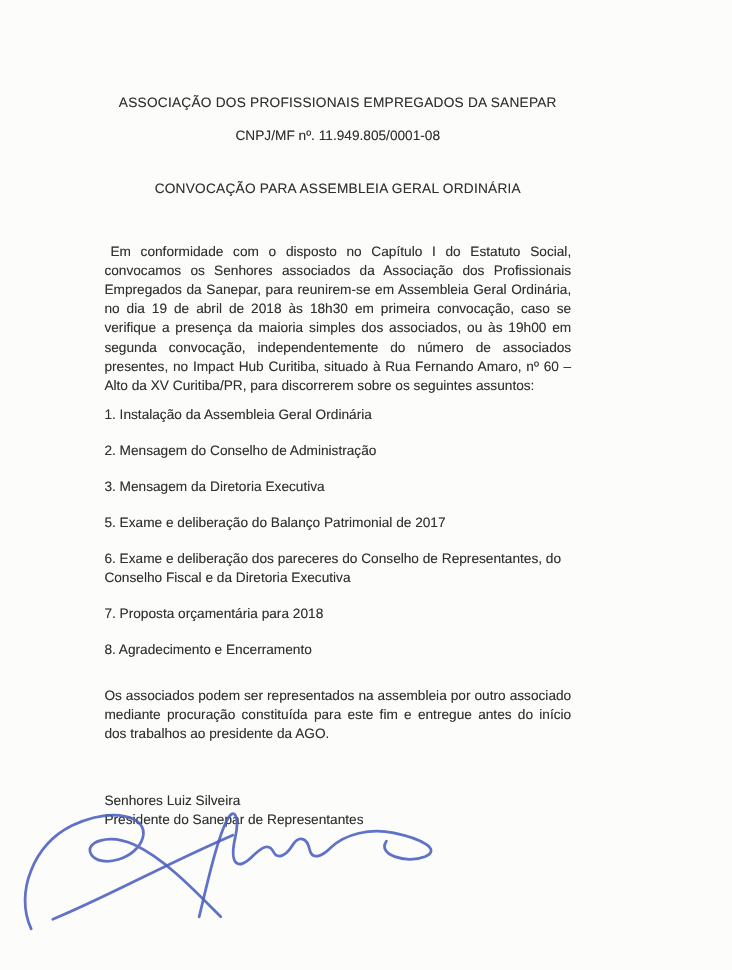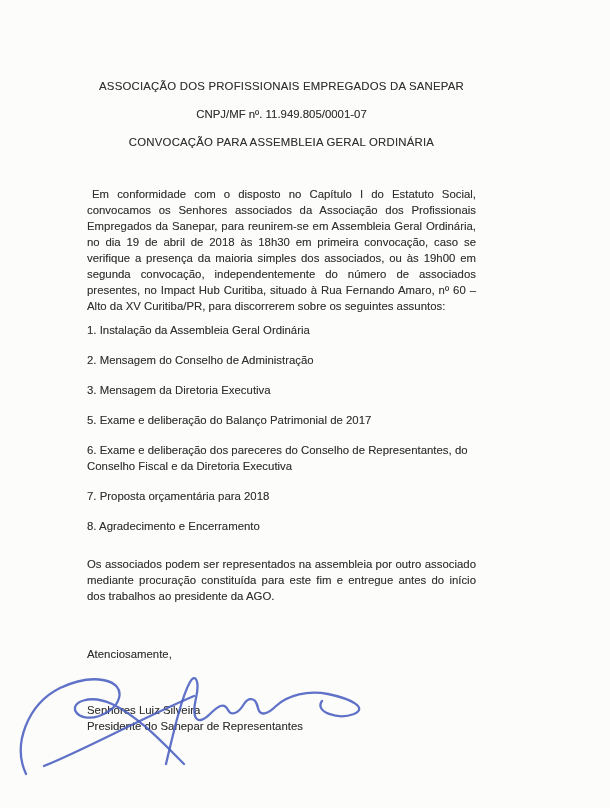--- a/index.html
+++ b/index.html
@@ -18,21 +18,21 @@
     box-sizing: border-box;
     padding: 0 52px 0 87px;        
     font-size: 11.4px;
     line-height: 16px;
     text-shadow: 0 0 0.4px rgba(40,40,40,0.35);   
   }
   .center { text-align: center; }
   .doc-header-line { margin: 0; }
   .org-name   { margin-top: 78px; letter-spacing: 0.2px; }
   .cnpj-line  { margin-top: 12px; }
-  .doc-title  { margin-top: 12px; letter-spacing: 0.2px; }
+  .doc-title  { margin-top: 28px; letter-spacing: 0.2px; }
   .intro {
     margin: 36px 0 0 0;
     text-align: justify;
     text-indent: 5px;
   }
   .agenda { margin: 8px 0 0 0; padding: 0; list-style: none; }
   .agenda li { margin: 0 0 14px 0; }
   .closing { margin: 22px 0 0 0; text-align: justify; }
   .valediction { margin: 42px 0 0 0; }
   .sig-block { margin: 40px 0 0 0; }
@@ -51,39 +51,38 @@
     opacity: 0.88;
   }
 </style>
 </head>
 <body>
 
 <div class="page">
 
   <p class="doc-header-line center org-name">ASSOCIAÇÃO DOS PROFISSIONAIS EMPREGADOS DA SANEPAR</p>
 
-  <p class="doc-header-line center cnpj-line">CNPJ/MF nº. 11.949.805/0001-07</p>
+  <p class="doc-header-line center cnpj-line">CNPJ/MF nº. 11.949.805/0001-08</p>
 
   <p class="doc-header-line center doc-title">CONVOCAÇÃO PARA ASSEMBLEIA GERAL ORDINÁRIA</p>
 
   <p class="intro">Em conformidade com o disposto no Capítulo I do Estatuto Social, convocamos os Senhores associados da Associação dos Profissionais Empregados da Sanepar, para reunirem-se em Assembleia Geral Ordinária, no dia 19 de abril de 2018 às 18h30 em primeira convocação, caso se verifique a presença da maioria simples dos associados, ou às 19h00 em segunda convocação, independentemente do número de associados presentes, no Impact Hub Curitiba, situado à Rua Fernando Amaro, nº 60 – Alto da XV Curitiba/PR, para discorrerem sobre os seguintes assuntos:</p>
 
   <ul class="agenda">
     <li>1. Instalação da Assembleia Geral Ordinária</li>
     <li>2. Mensagem do Conselho de Administração</li>
     <li>3. Mensagem da Diretoria Executiva</li>
     <li>5. Exame e deliberação do Balanço Patrimonial de 2017</li>
     <li>6. Exame e deliberação dos pareceres do Conselho de Representantes, do Conselho Fiscal e da Diretoria Executiva</li>
     <li>7. Proposta orçamentária para 2018</li>
     <li>8. Agradecimento e Encerramento</li>
   </ul>
 
   <p class="closing">Os associados podem ser representados na assembleia por outro associado mediante procuração constituída para este fim e entregue antes do início dos trabalhos ao presidente da AGO.</p>
 
-  <p class="valediction">Atenciosamente,</p>
 
   <div class="sig-block">
     <p class="sig-line">Senhores Luiz Silveira</p>
     <p class="sig-line">Presidente do Sanepar de Representantes</p>
   </div>
 
   <svg class="signature-svg" viewBox="0 0 386 116" aria-hidden="true">
     <path d="M 10 106 C -4 76, 12 36, 44 20 C 78 4, 108 12, 103 30 C 98 48, 68 56, 60 44 C 54 34, 74 26, 96 36 C 122 48, 148 76, 168 96" stroke="#4a5ec0"></path>
     <path d="M 28 98 C 72 80, 122 52, 178 28" stroke="#4a5ec0"></path>
     <path d="M 150 96 C 158 62, 166 28, 174 14 C 179 5, 184 12, 180 30 C 175 52, 182 58, 194 46 C 202 38, 208 34, 212 42 C 215 48, 222 46, 228 36 C 233 28, 240 30, 242 40 C 244 49, 252 46, 260 38 C 272 27, 292 22, 312 26 C 336 31, 352 40, 338 46 C 322 52, 298 44, 306 33" stroke="#4a5ec0"></path>

